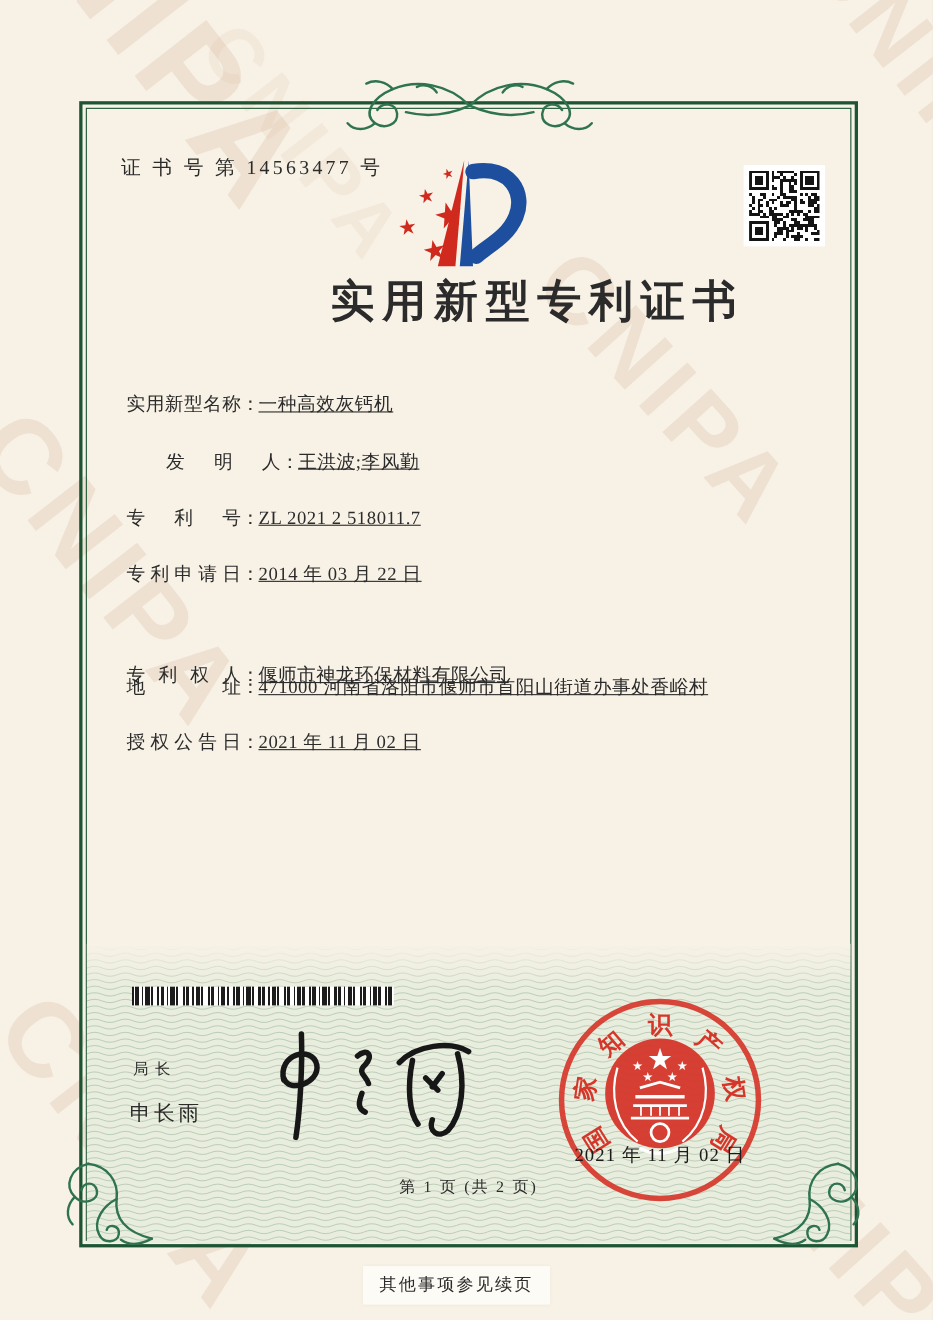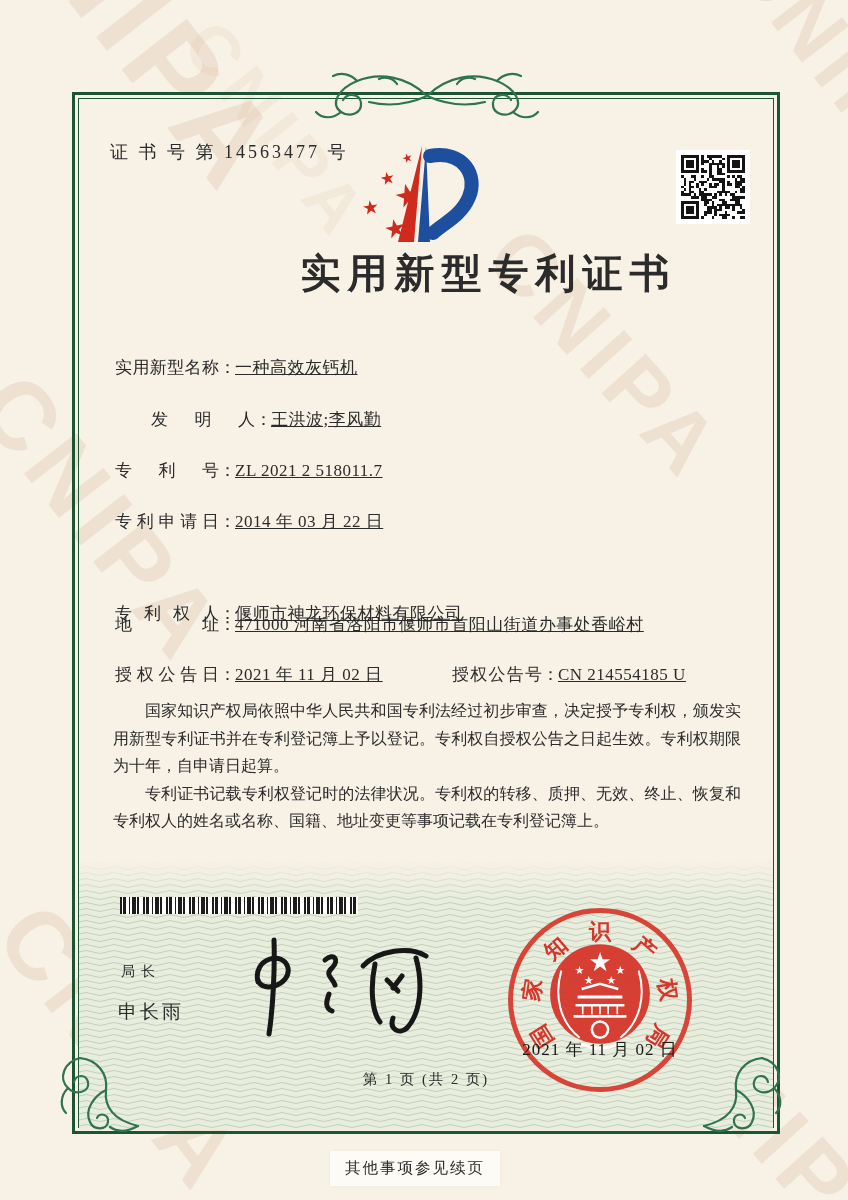--- a/index.html
+++ b/index.html
@@ -446,29 +446,22 @@
     <span class="f-label">专利申请日</span><span class="f-colon">：</span><span class="f-value">2014 年 03 月 22 日</span>
   </div>
   <div class="field-row" style="top:562px;margin-top:40px;">
     <span class="f-label">专利权人</span><span class="f-colon">：</span><span class="f-value">偃师市神龙环保材料有限公司</span>
   </div>
   <div class="field-row" style="top:613px;">
     <span class="f-label">地址</span><span class="f-colon">：</span><span class="f-value">471000 河南省洛阳市偃师市首阳山街道办事处香峪村</span>
   </div>
   <div class="field-row" style="top:663px;">
     <span class="f-label">授权公告日</span><span class="f-colon">：</span><span class="f-value">2021 年 11 月 02 日</span>
-    <span class="grant-no-group">
-      <span class="f-label">授权公告号</span><span class="f-colon">：</span><span class="f-value">CN 214554185 U</span>
-    </span>
-  </div>
-
-  <div id="body-text">
-    <p>国家知识产权局依照中华人民共和国专利法经过初步审查，决定授予专利权，颁发实用新型专利证书并在专利登记簿上予以登记。专利权自授权公告之日起生效。专利权期限为十年，自申请日起算。</p>
-    <p>专利证书记载专利权登记时的法律状况。专利权的转移、质押、无效、终止、恢复和专利权人的姓名或名称、国籍、地址变更等事项记载在专利登记簿上。</p>
-  </div>
+  </div>
+
 
   <div id="barcode"></div>
 
   <div id="sig-title">局长</div>
   <div id="sig-name">申长雨</div>
   <svg id="signature-svg" width="215" height="118" viewBox="0 0 215 118">
     <g stroke="#171717" stroke-width="5" fill="none" stroke-linecap="round" stroke-linejoin="round">
       <path d="M30,54 C24,30 56,22 60,40 C63,57 34,66 30,52"></path>
       <path d="M46,12 C47,40 45,80 41,106"></path>
       <path d="M97,32 C106,24 112,32 104,40 C96,47 105,50 107,57"></path>

